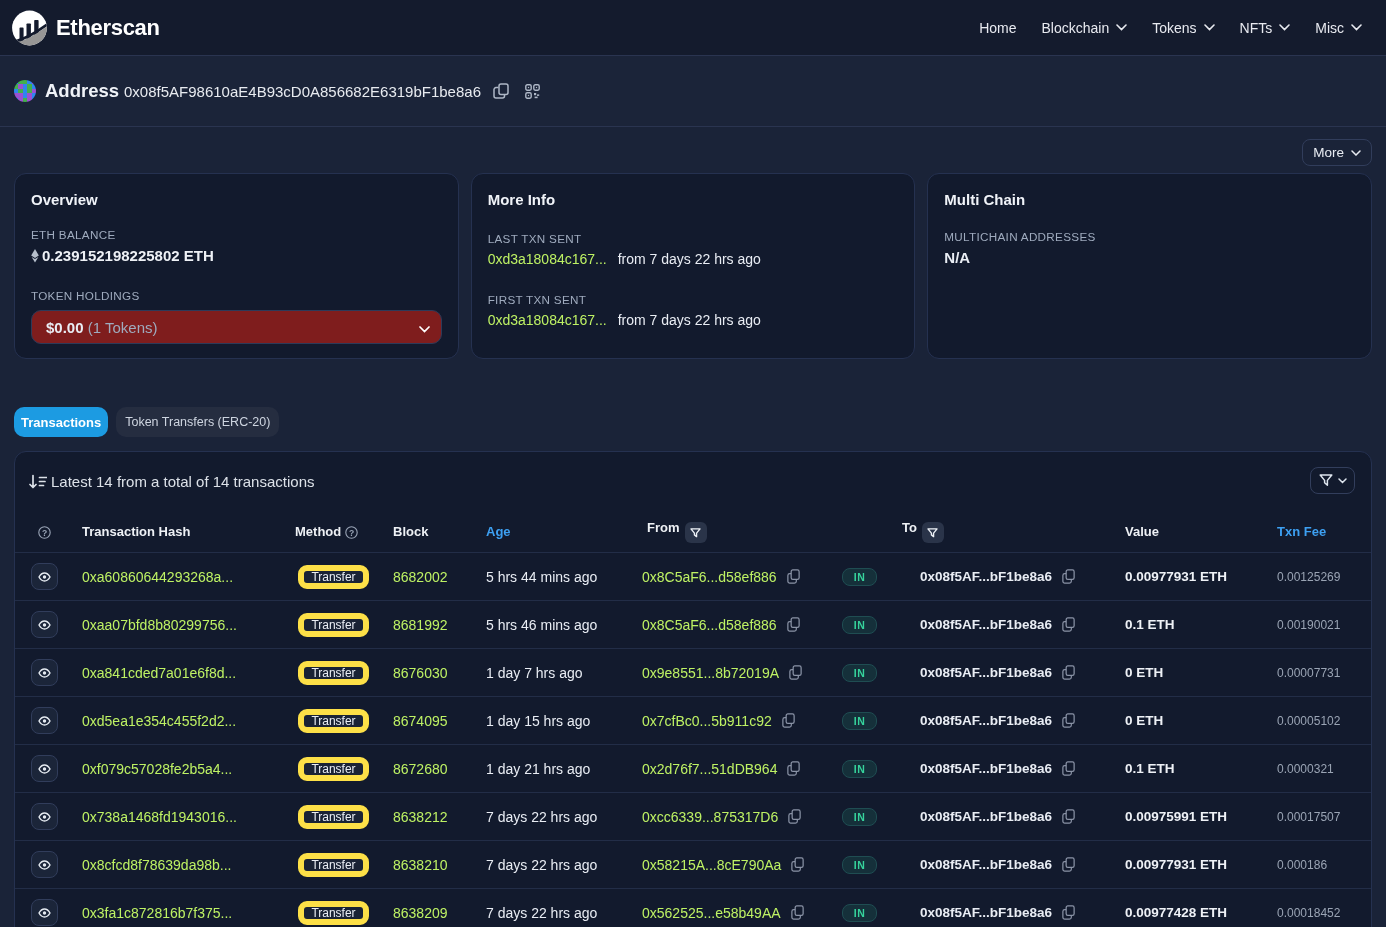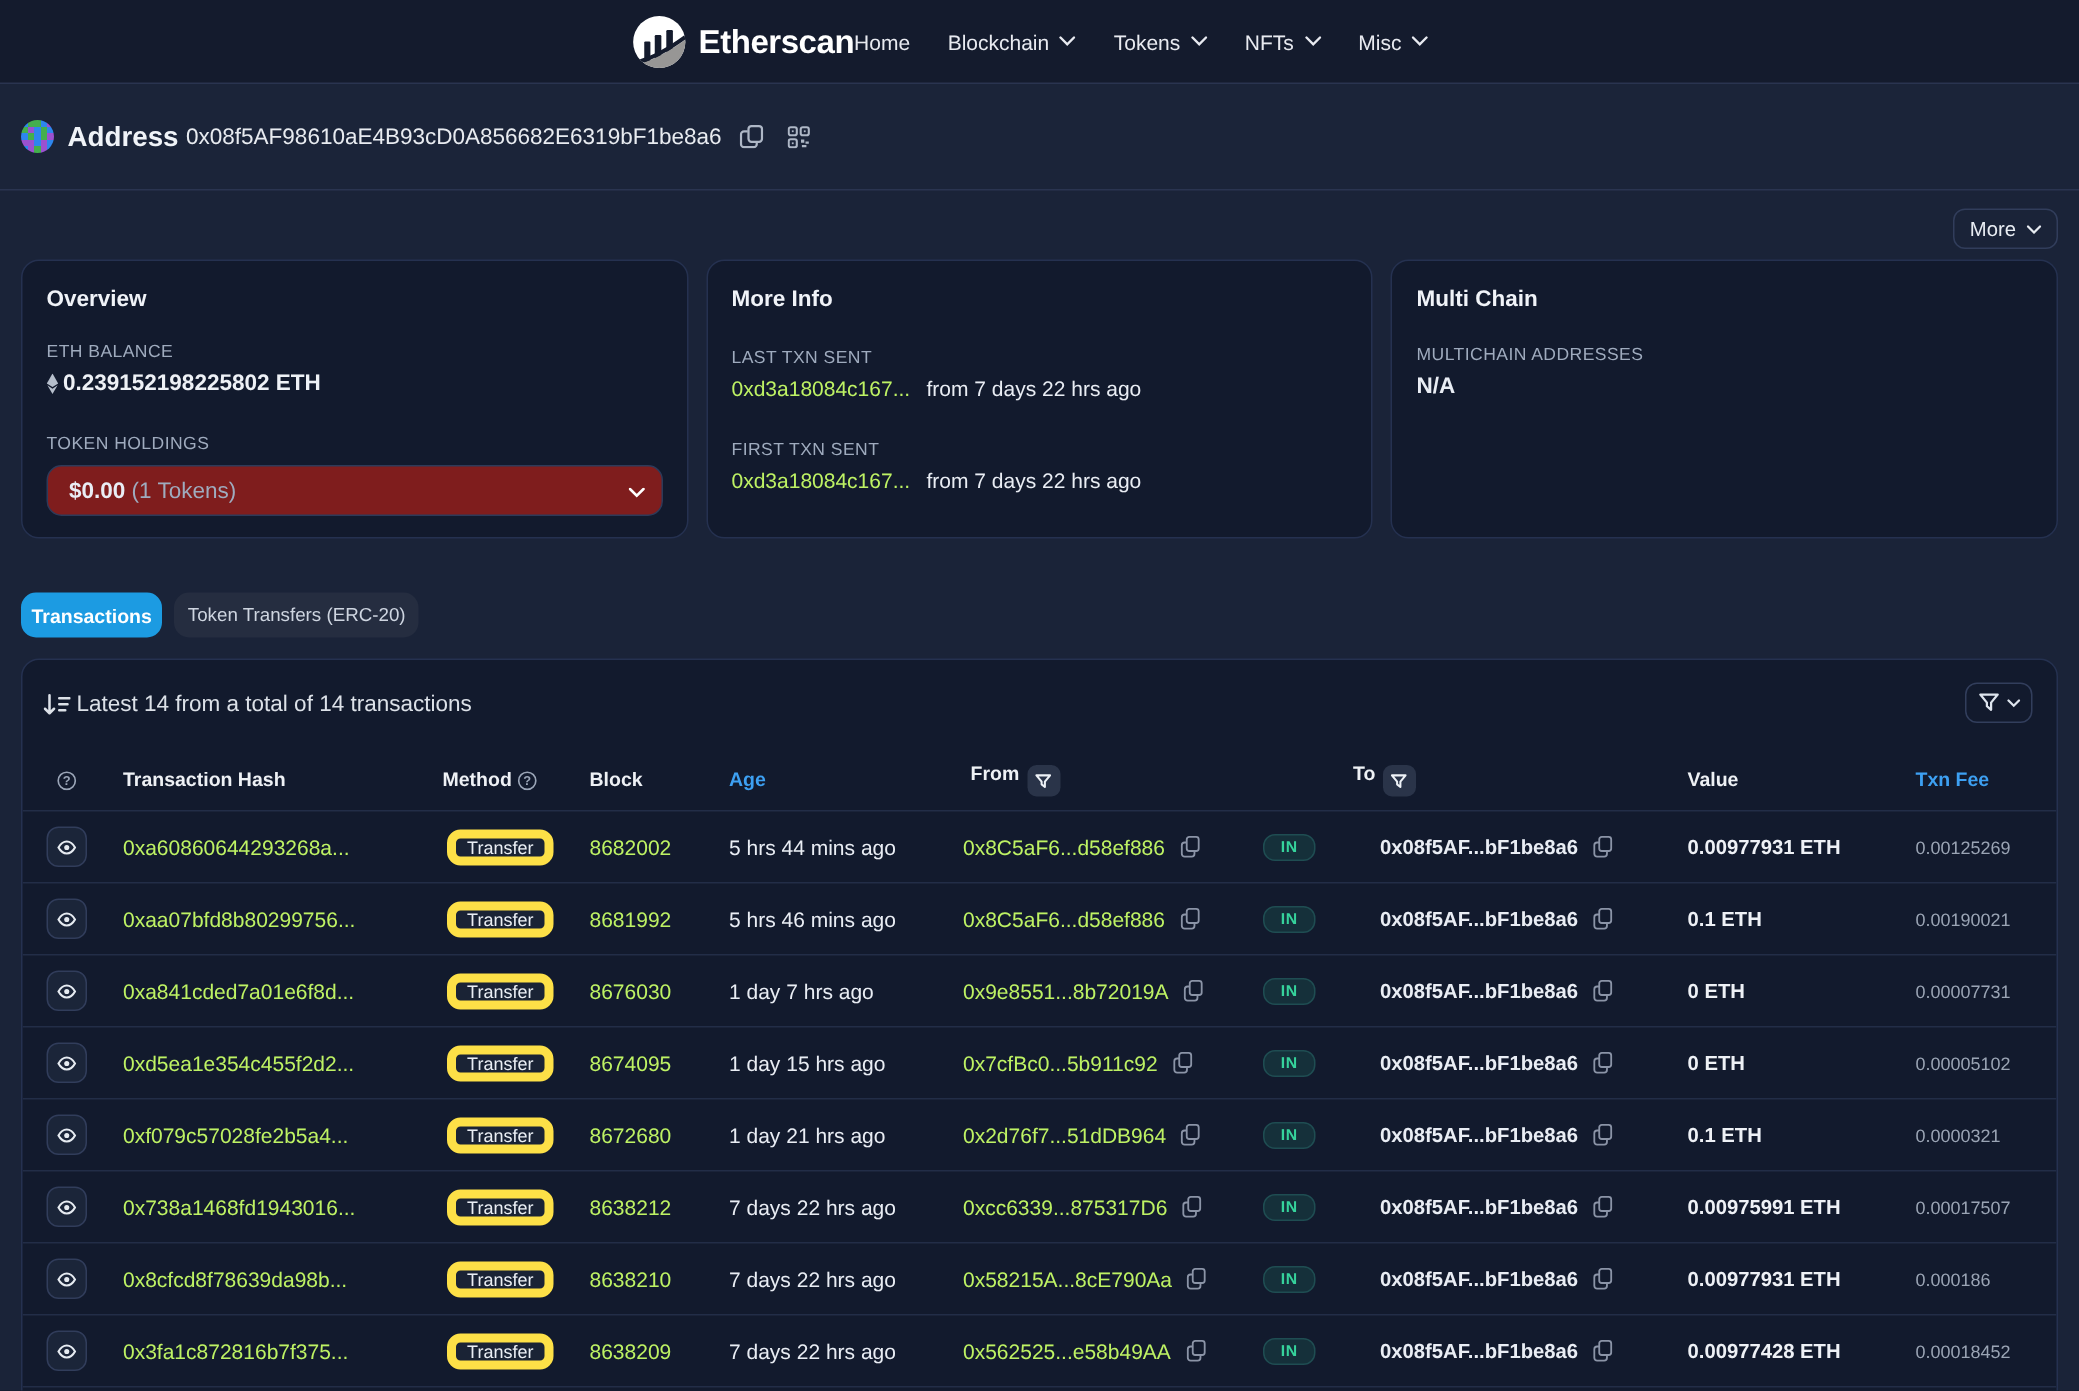--- a/index.html
+++ b/index.html
@@ -1,21 +1,21 @@
 <!DOCTYPE html>
 <html><head>
 <meta charset="utf-8">
 <style>
 * { margin:0; padding:0; box-sizing:border-box; }
 html,body { width:1386px; height:927px; overflow:hidden; }
 body { font-family:"Liberation Sans", sans-serif; background:#1a2338; color:#e9edf4; }
 a { text-decoration:none; color:#bef264; }
 
 
-.nav { height:56px; background:#141b2d; border-bottom:1px solid #2a3450; display:flex; align-items:center; justify-content:center; padding:0 24px 0 12px; }
+.nav { height:56px; background:#141b2d; border-bottom:1px solid #2a3450; display:flex; align-items:center; justify-content:space-between; padding:0 24px 0 12px; }
 .logo { display:flex; align-items:center; gap:8px; }
 .logo-text { color:#fff; font-size:22px; font-weight:700; letter-spacing:-0.3px; }
 .navlinks { display:flex; align-items:center; gap:25px; font-size:14px; color:#e8eaf0; }
 .navlinks .item { display:flex; align-items:center; gap:7px; }
 
 
 .band { height:71px; background:#1b2439; border-bottom:1px solid #2a3450; display:flex; align-items:center; padding:0 14px; }
 .avatar { width:22px; height:22px; border-radius:50%; overflow:hidden; margin-right:9px; flex:none; }
 .band .title { font-size:18.5px; font-weight:700; color:#f0f3f8; margin-right:5px; }
 .band .hex { font-size:15px; color:#e8ebf0; margin-right:12px; }
@@ -31,21 +31,21 @@
 .lbl { font-size:11.7px; color:#9fabbe; letter-spacing:0.3px; }
 .ethrow { display:flex; align-items:center; gap:3px; margin-top:6px; font-size:15px; font-weight:600; color:#eef1f6; }
 .tok-select { margin-top:8px; height:34px; border:1px solid #2d3a59; background:#7f1d1d; border-radius:10px; display:flex; align-items:center; padding:0 11px 0 14px; font-size:15px; }
 .tok-select .grey { color:#9fabbe; font-weight:400; }
 .tok-select b { font-weight:700; }
 .tok-select .chev { margin-left:auto; }
 .linkrow { font-size:14px; margin-top:6px; }
 .linkrow .w { color:#e9edf4; margin-left:7px; }
 
 
-.tabs { display:flex; gap:8px; margin-top:36px;align-items:flex-end; }
+.tabs { display:flex; gap:8px; margin-top:48px;align-items:flex-end; }
 .tab { height:30px; border-radius:10px; display:inline-flex; align-items:center; padding:0 7px; font-size:13px; font-weight:700; }
 .tab.active { background:#1c9be2; color:#fff; }
 .tab.idle { background:#252d40; color:#ced5e0; font-weight:400; font-size:12.5px; padding:0 9px; }
 
 
 .tablecard { position:relative; background:#121a2d; border:1px solid #253150; border-radius:12px; margin-top:14px; height:560px; overflow:hidden; }
 .latest-row { height:59px; display:flex; align-items:center; padding:0 16px; font-size:15px; color:#dce1e8; gap:4px; }
 .filterbtn { position:absolute; right:16px; top:15px; width:45px; height:27px; border:1px solid #323e5c; border-radius:8px; display:flex; align-items:center; justify-content:center; gap:5px; }
 
 .trow { display:grid; grid-template-columns:51px 216px 95px 93px 156px 200px 56px 227px 152px 80px; align-items:center; padding-left:16px; height:48px; border-top:1px solid #222d47; font-size:14px; }

